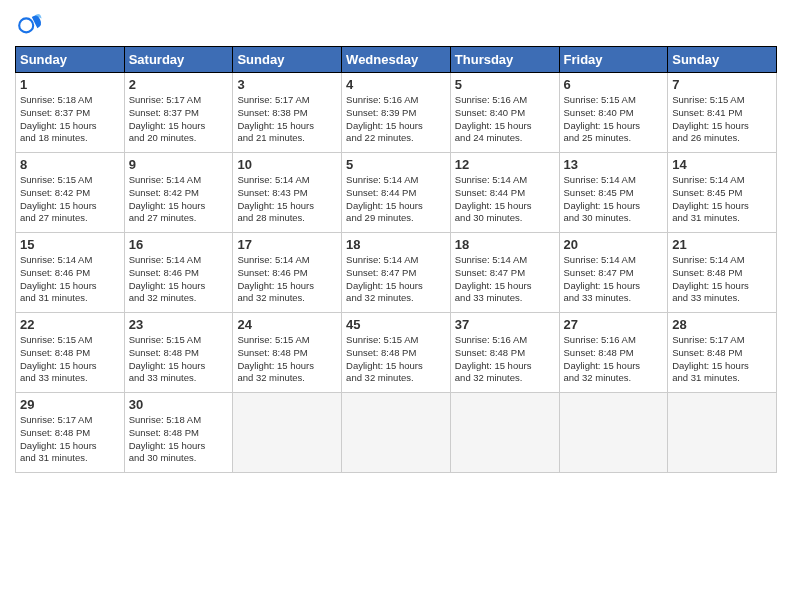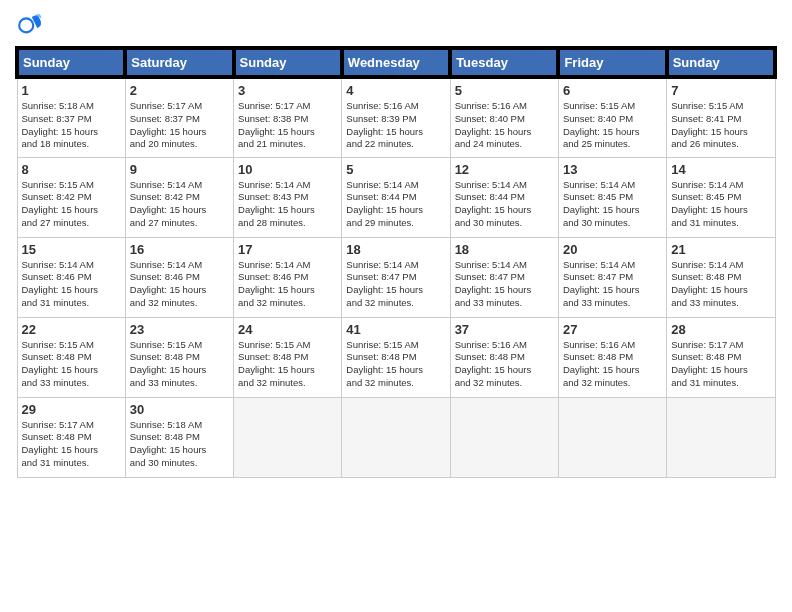--- a/index.html
+++ b/index.html
@@ -54,21 +54,21 @@
       width: 100%;
       border-collapse: collapse;
       table-layout: fixed;
     }
     .calendar thead tr th {
       background-color: #3d6db5;
       color: #fff;
       font-size: 13px;
       font-weight: bold;
       padding: 5px 4px;
-      border: 4px solid #000000;
+      border: 1px solid #000000;
       text-align: left;
     }
     .calendar tbody tr td {
       border: 1px solid #ccc;
       vertical-align: top;
       padding: 4px 4px;
       font-size: 10px;
       color: #333;
       height: 80px;
       background: #fff;
@@ -110,21 +110,21 @@
     </div>
   </div>
 
   <table class="calendar">
     <thead>
       <tr>
       <th>Sunday</th>
           <th>Saturday</th>
           <th>Sunday</th>
           <th>Wednesday</th>
-          <th>Tuesday</th>
+          <th>Thursday</th>
           <th>Friday</th>
           <th>Sunday</th>
         </tr>
     </thead>
     <tbody id="calendar-body">
     <tr>
           <td>
             <span class="day-num">1</span>
             <div class="day-info" style="white-space: pre-line;">Sunrise: 5:18 AM
 Sunset: 8:37 PM
@@ -292,21 +292,21 @@
 and 33 minutes.</div>
           </td>
           <td>
             <span class="day-num">24</span>
             <div class="day-info" style="white-space: pre-line;">Sunrise: 5:15 AM
 Sunset: 8:48 PM
 Daylight: 15 hours
 and 32 minutes.</div>
           </td>
           <td>
-            <span class="day-num">41</span>
+            <span class="day-num">45</span>
             <div class="day-info" style="white-space: pre-line;">Sunrise: 5:15 AM
 Sunset: 8:48 PM
 Daylight: 15 hours
 and 32 minutes.</div>
           </td>
           <td>
             <span class="day-num">37</span>
             <div class="day-info" style="white-space: pre-line;">Sunrise: 5:16 AM
 Sunset: 8:48 PM
 Daylight: 15 hours

